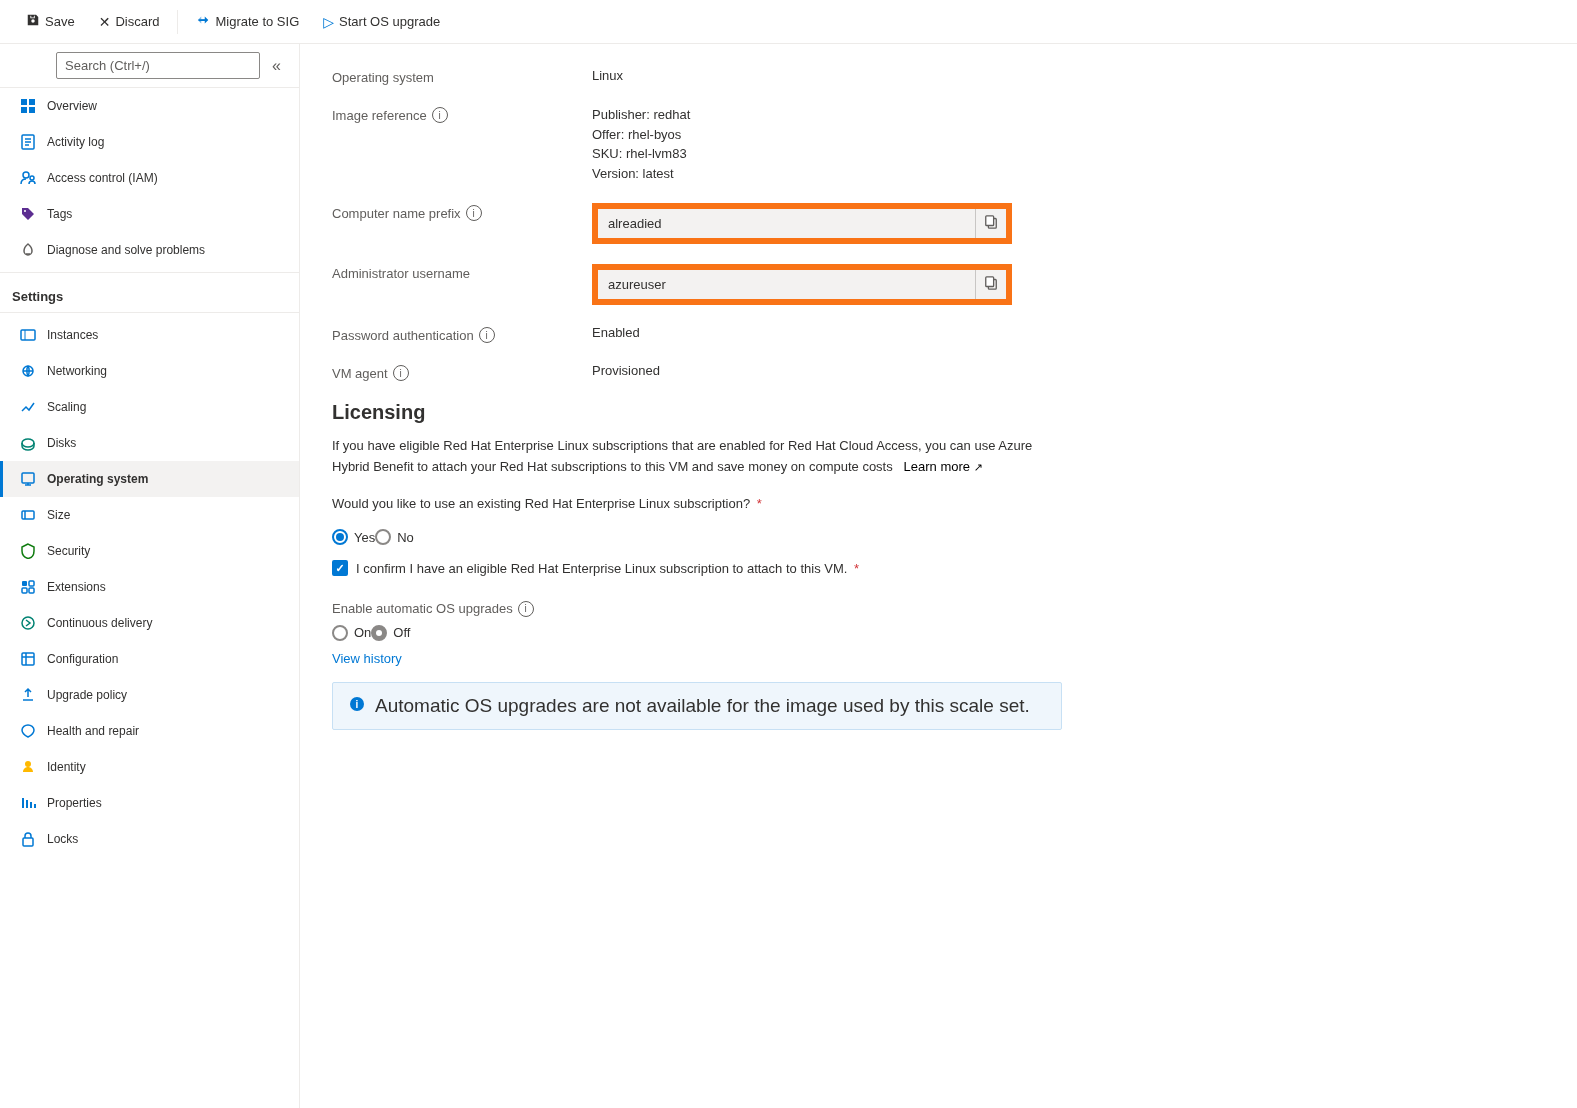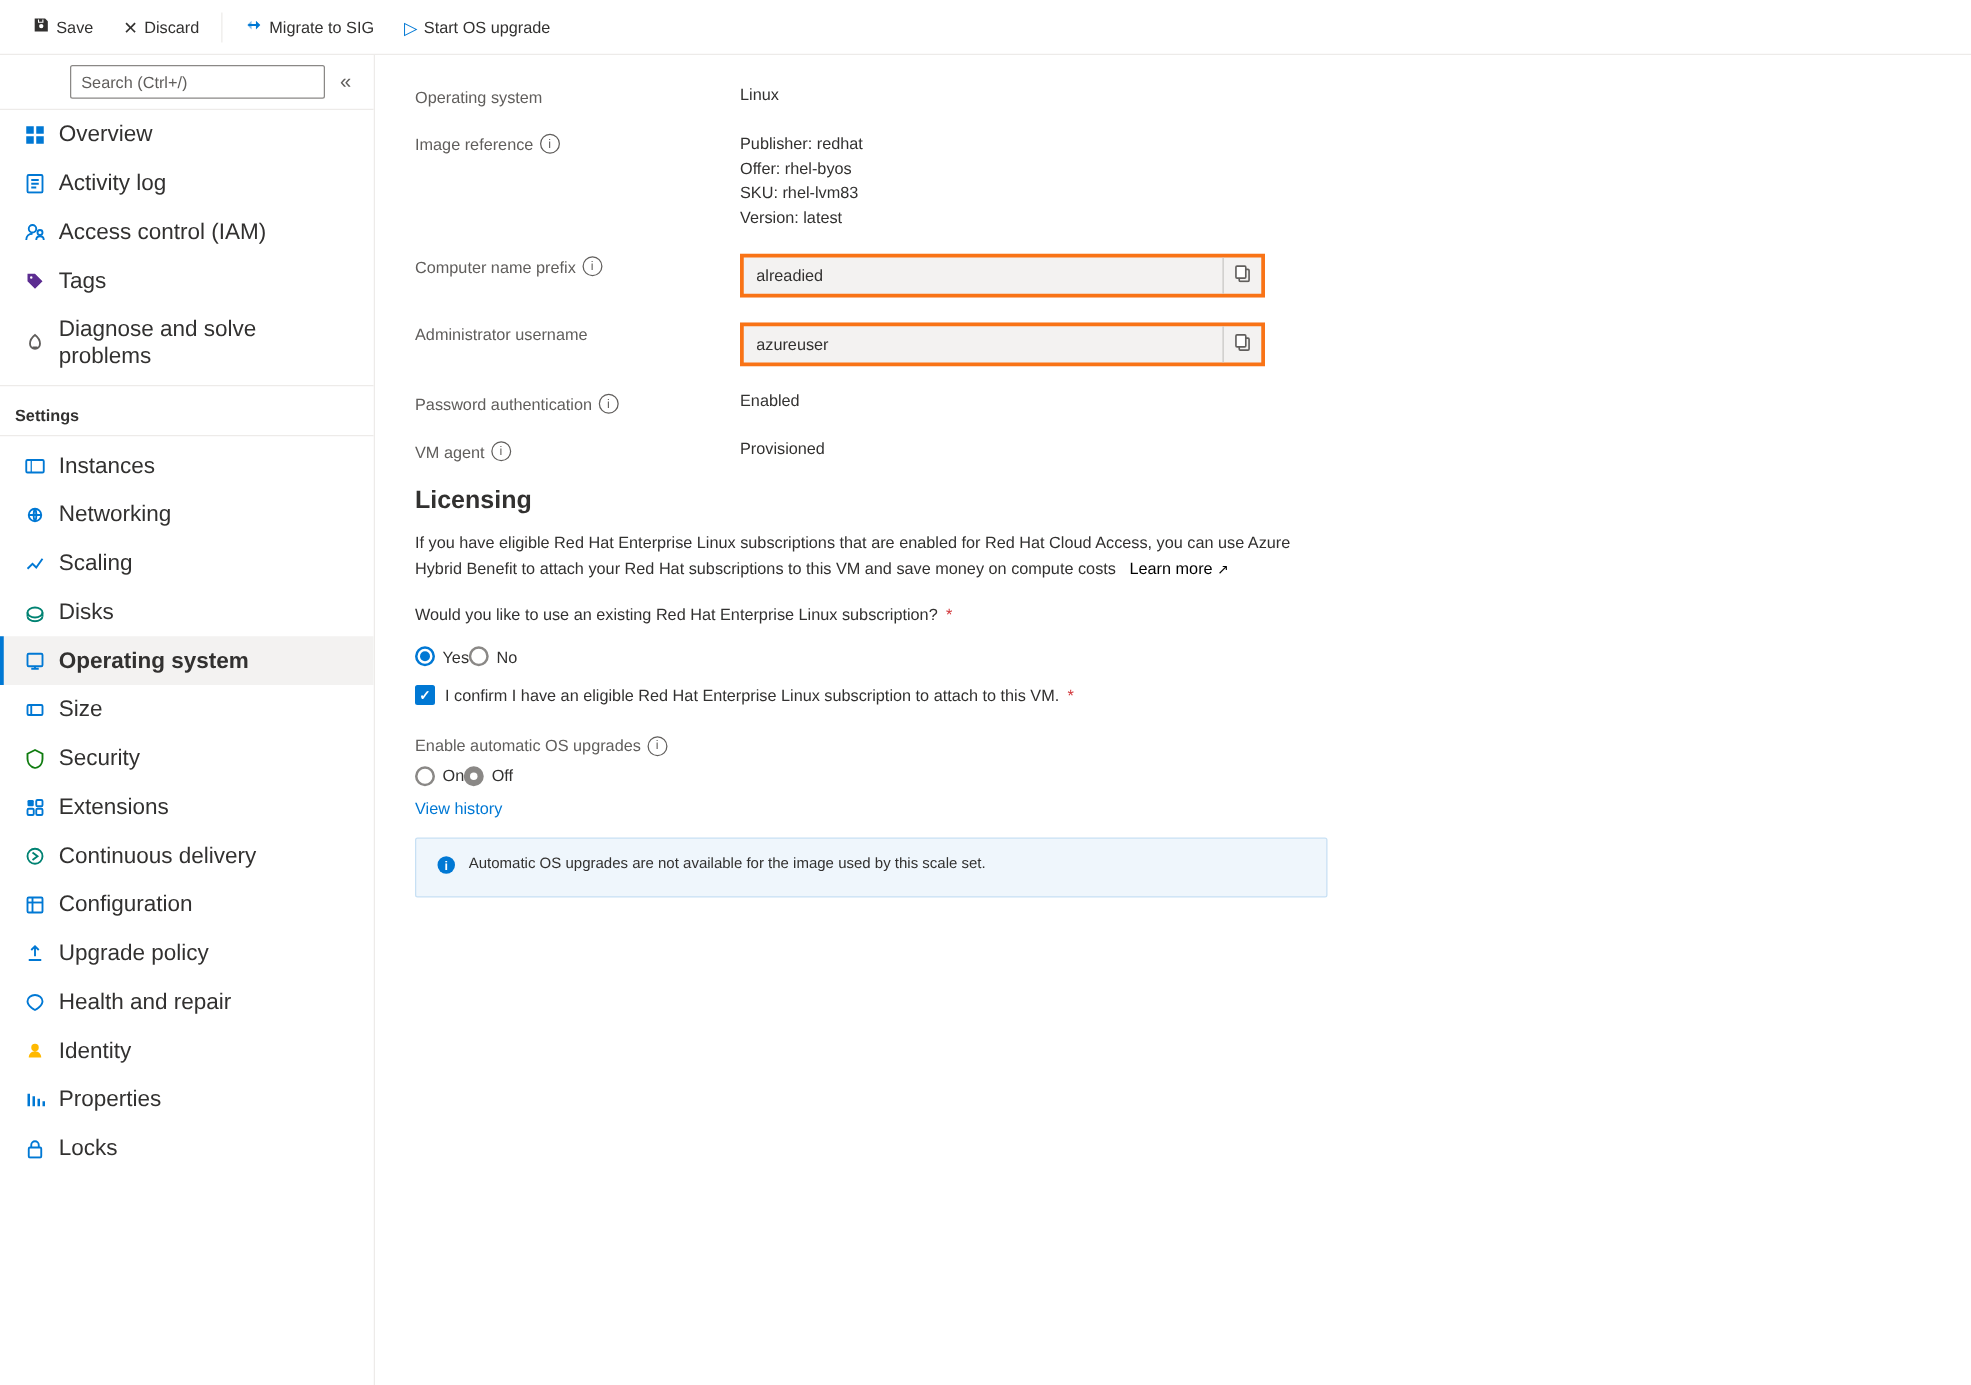--- a/index.html
+++ b/index.html
@@ -28,21 +28,21 @@
     .sidebar-search input {
       border: 1px solid #8a8886; border-radius: 2px; padding: 5px 8px; font-size: 13px; width: 100%; color: #605e5c; outline: none; margin-left: 44px;
     }
     .sidebar-search input::placeholder { color: #605e5c; }
     .sidebar-collapse-btn {
       border: none; background: transparent; cursor: pointer; font-size: 16px; color: #605e5c; padding: 2px 6px;
     }
     .sidebar-scroll-area { overflow-y: auto; flex: 1; position: relative; }
 
     .nav-item {
-      display: flex; align-items: center; gap: 10px; padding: 9px 16px; cursor: pointer; color: #323130; font-size: 18px; border-left: 3px solid transparent;
+      display: flex; align-items: center; gap: 10px; padding: 9px 16px; cursor: pointer; color: #323130; font-size: 12px; border-left: 3px solid transparent;
     }
     .nav-item.active { background: #f3f2f1; border-left: 3px solid #0078d4; font-weight: 600; }
     .nav-section-title { font-weight: 600; font-size: 13px; padding: 12px 12px 4px; color: #323130; }
     .nav-divider { height: 1px; background: #edebe9; margin: 4px 0; }
 
     .nav-icon { width: 18px; height: 18px; display: flex; align-items: center; justify-content: center; flex-shrink: 0; }
 
     
     .icon-blue { color: #0078d4; }
     .icon-green { color: #107c10; }
@@ -53,21 +53,21 @@
 
     
     .content-area { flex: 1; overflow-y: auto; padding: 24px 32px; background: #fff; }
 
     
     .field-row { display: flex; align-items: flex-start; margin-bottom: 20px; }
     .field-label { width: 260px; min-width: 260px; color: #605e5c; font-size: 13px; padding-top: 2px; display: flex; align-items: center; gap: 5px; }
     .field-value { flex: 1; font-size: 13px; color: #323130; }
     .field-value-line { line-height: 1.5; }
 
-    .input-with-copy { display: flex; align-items: center; border: 3px solid #f97316; background: #f3f2f1; max-width: 420px; }
+    .input-with-copy { display: flex; align-items: center; border: 6px solid #f97316; background: #f3f2f1; max-width: 420px; }
     .input-with-copy input { border: none; background: transparent; padding: 6px 10px; font-size: 13px; flex: 1; outline: none; color: #323130; }
     .copy-btn { border: none; background: transparent; padding: 6px 8px; cursor: pointer; color: #605e5c; border-left: 1px solid #c8c6c4; }
 
     .info-icon { display: inline-flex; align-items: center; justify-content: center; width: 16px; height: 16px; border: 1px solid #605e5c; border-radius: 50%; font-size: 10px; color: #605e5c; flex-shrink: 0; cursor: pointer; }
 
     
     .section-heading { font-size: 20px; font-weight: 600; margin-bottom: 12px; margin-top: 4px; }
     .licensing-text { font-size: 13px; color: #323130; line-height: 1.6; max-width: 720px; margin-bottom: 16px; }
     .learn-more { color: #000000; text-decoration: none; }
 
@@ -89,21 +89,21 @@
     
     .os-upgrades-section { margin-top: 8px; }
     .radio-off { width: 16px; height: 16px; border-radius: 50%; border: 2px solid #8a8886; display: flex; align-items: center; justify-content: center; flex-shrink: 0; }
     .radio-off-selected { width: 16px; height: 16px; border-radius: 50%; border: 2px solid #8a8886; background: #8a8886; display: flex; align-items: center; justify-content: center; flex-shrink: 0; }
     .radio-off-selected::after { content: ''; width: 6px; height: 6px; border-radius: 50%; background: #fff; }
 
     .view-history { color: #0078d4; cursor: pointer; font-size: 13px; text-decoration: none; display: inline-block; margin-top: 6px; margin-bottom: 16px; }
 
     .info-banner { background: #eff6fc; border: 1px solid #c7e0f4; border-radius: 2px; padding: 12px 16px; display: flex; align-items: flex-start; gap: 10px; max-width: 730px; }
     .info-banner-icon { color: #0078d4; font-size: 16px; flex-shrink: 0; margin-top: 1px; }
-    .info-banner-text { font-size: 12px; color: #323130; }
+    .info-banner-text { font-size: 19px; color: #323130; }
 
     ::-webkit-scrollbar { width: 6px; }
     ::-webkit-scrollbar-track { background: #f3f2f1; }
     ::-webkit-scrollbar-thumb { background: #c8c6c4; border-radius: 3px; }
   </style>
 </head>
 <body>
 
 <div class="toolbar">
   <button class="toolbar-btn">

